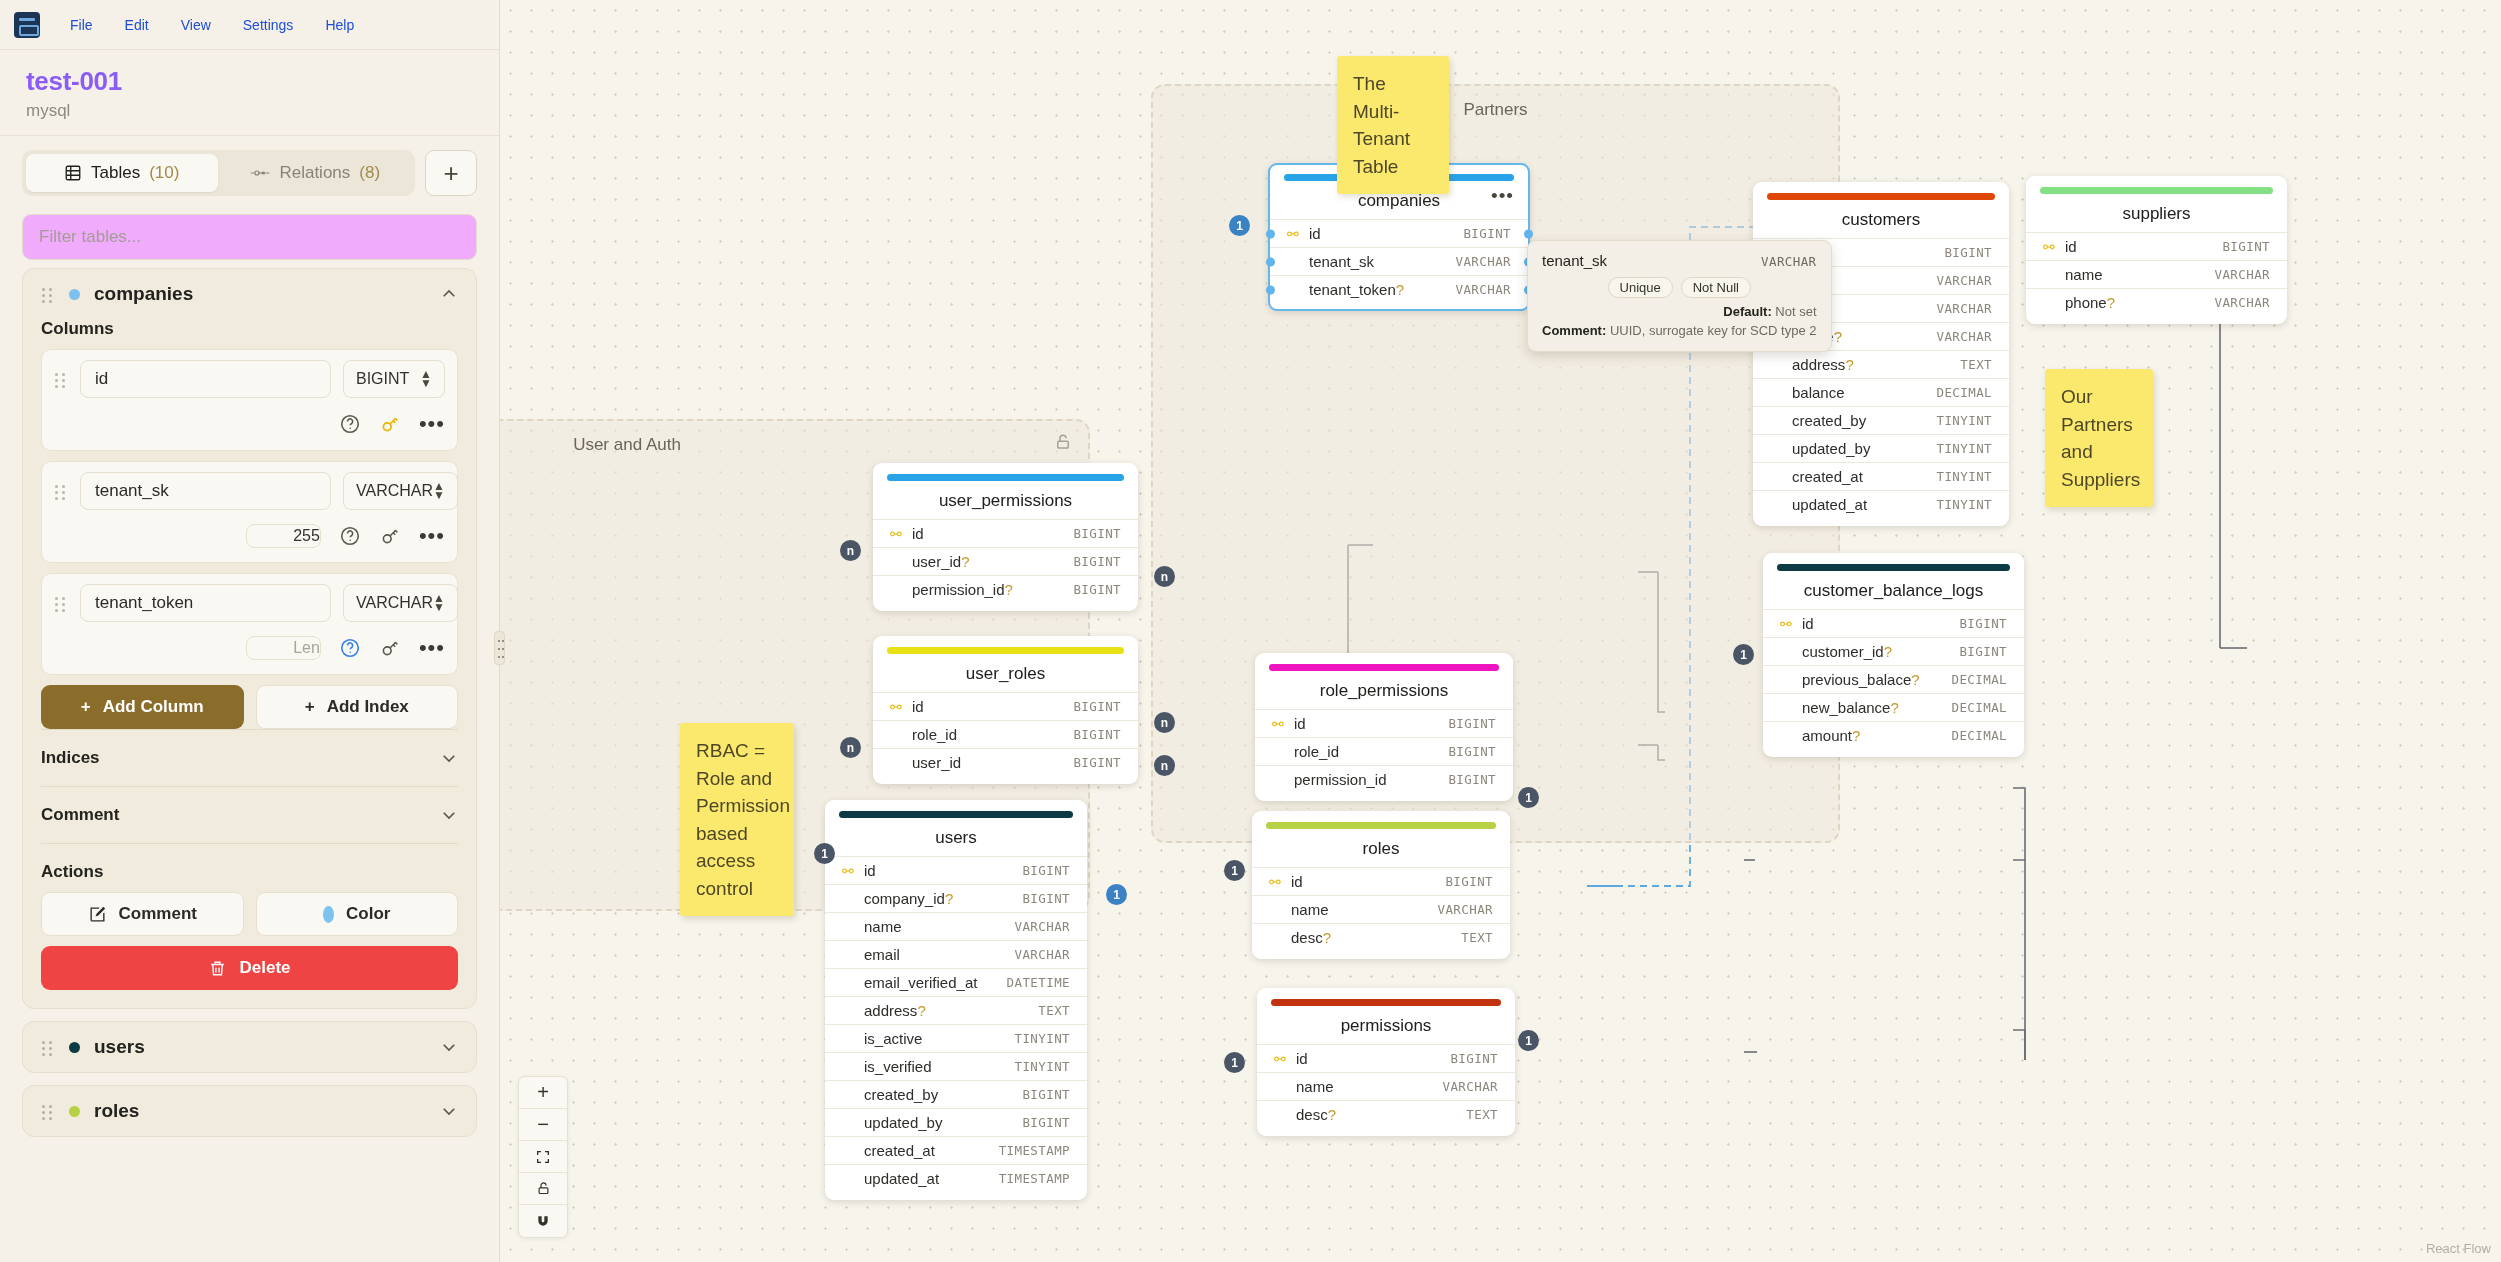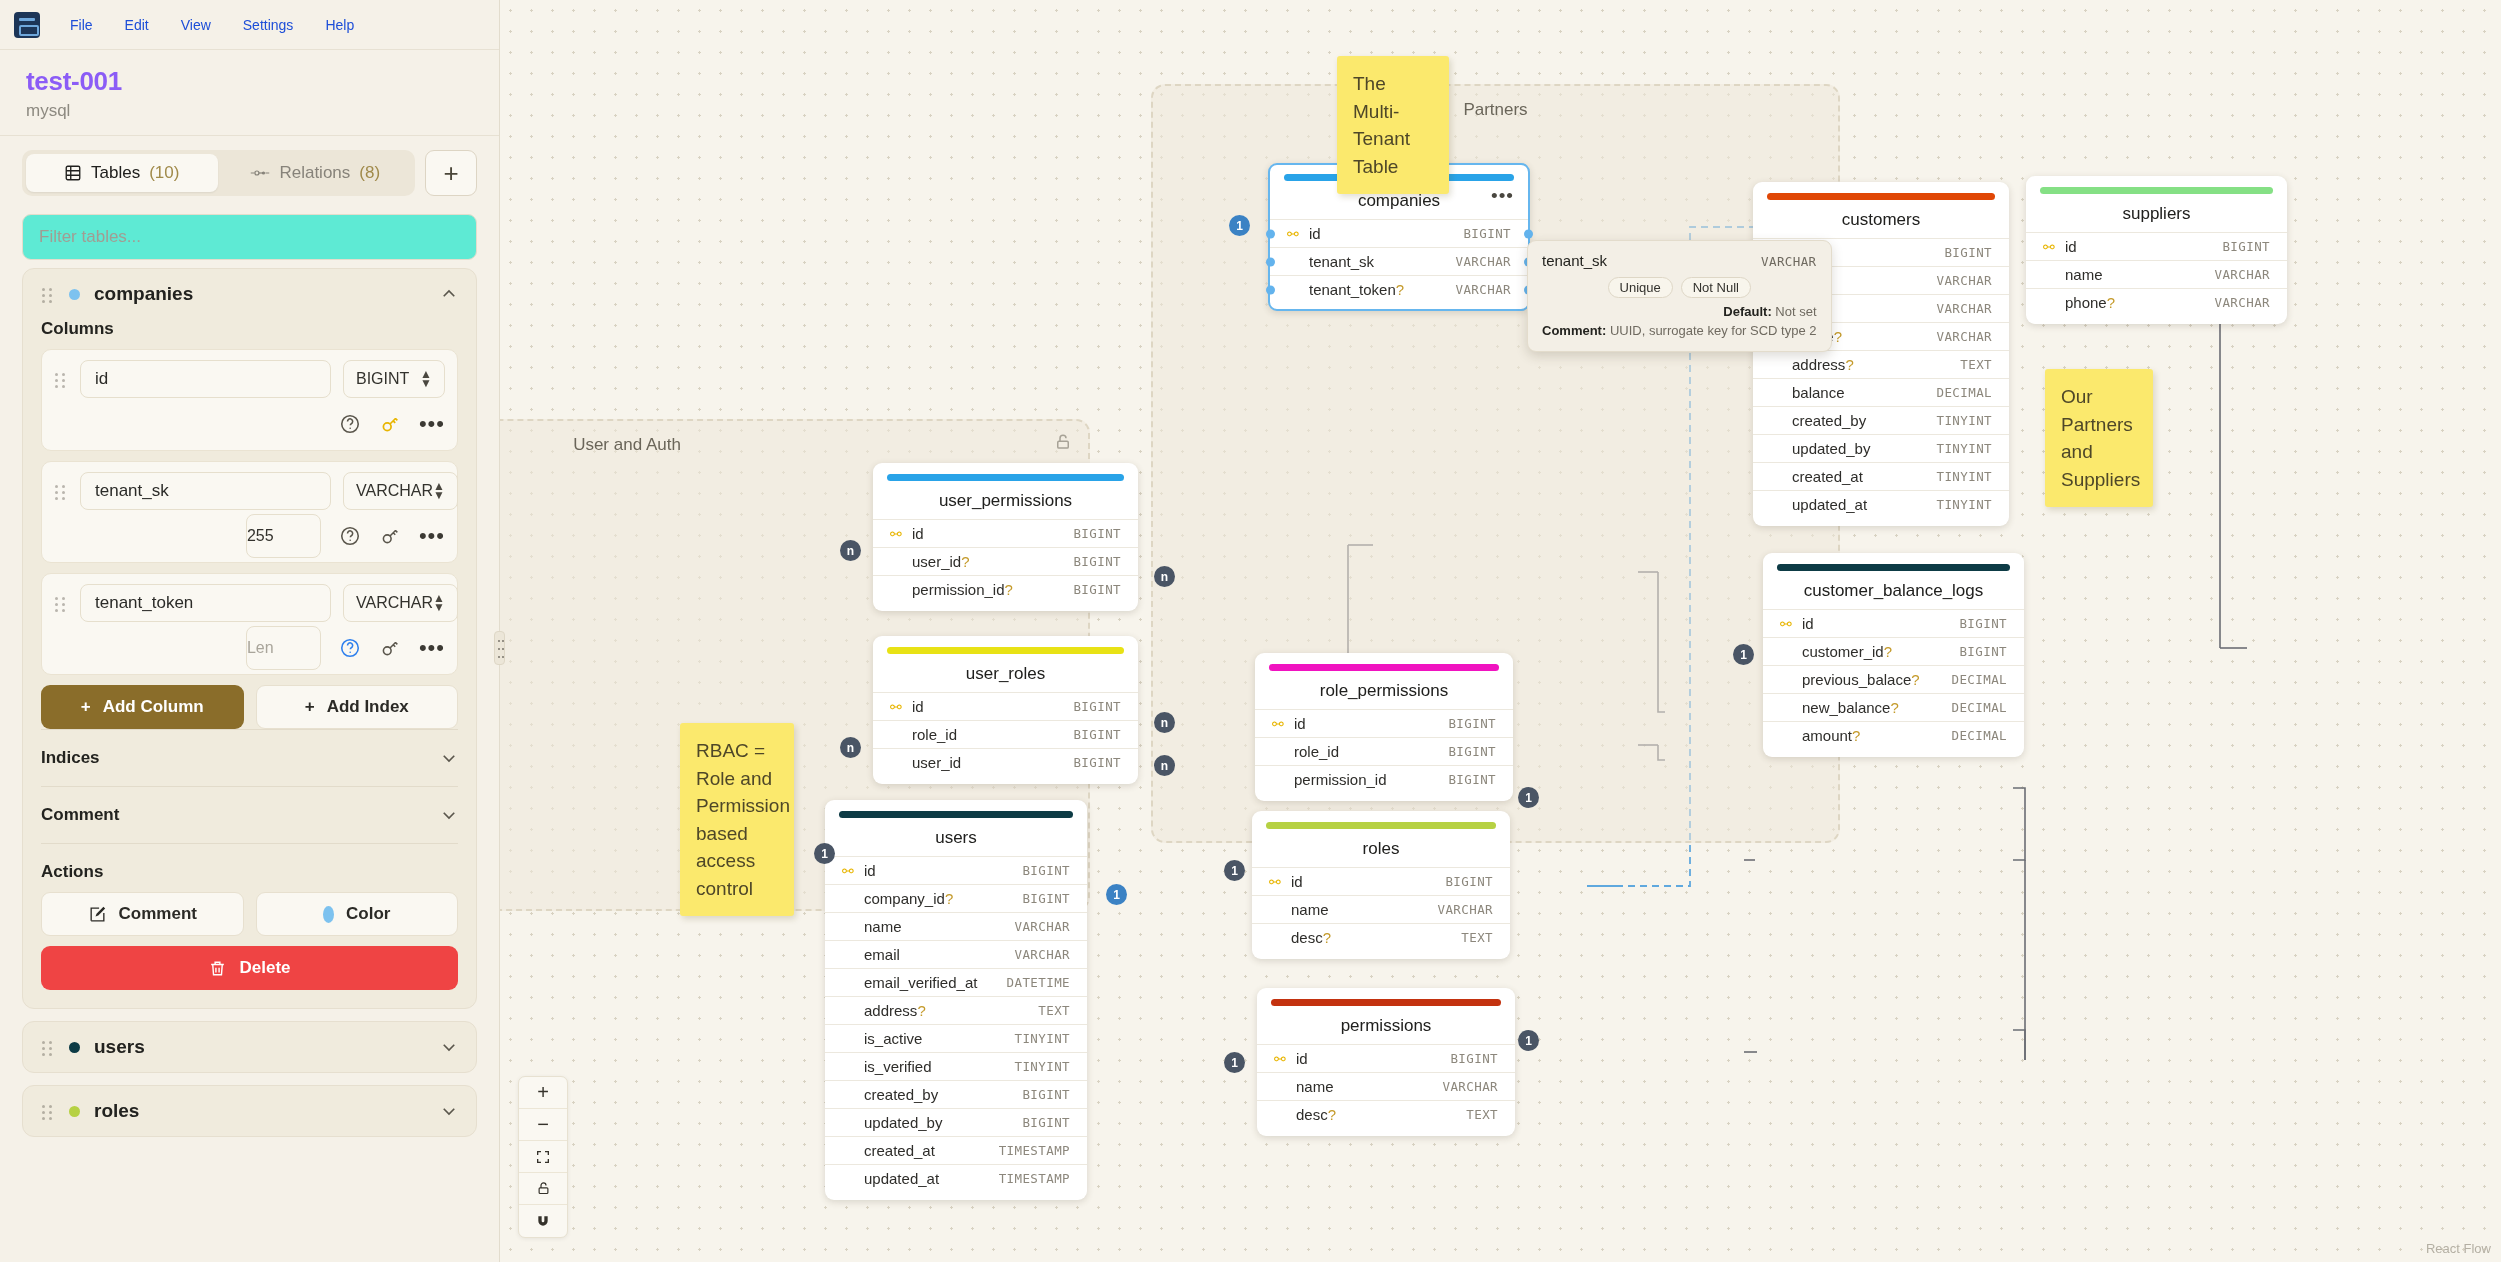--- a/index.html
+++ b/index.html
@@ -50,21 +50,21 @@
   .addbtn {
     width:52px;height:46px;border:1px solid #ddd5c4;border-radius:9px;background:#faf8f2;
     display:flex;align-items:center;justify-content:center;font-size:26px;color:#4a4639;cursor:pointer;
     margin-left:10px;
   }
   .tabsrow-outer{display:flex;align-items:center;padding:14px 22px 8px 22px;}
   .tabsrow-outer .tabs{flex:1;}
 
   .filterbox{margin:10px 22px 8px 22px;}
   .filterinput{
-    width:100%;height:46px;border:1px solid #e4ddcc;border-radius:9px;background:#5eead4;
+    width:100%;height:46px;border:1px solid #e4ddcc;border-radius:9px;background:#f0abfc;
     padding:0 16px;font-size:17px;color:#6f6b62;font-family:"Liberation Sans",sans-serif;
   }
   .filterinput::placeholder{color:#a19d93;}
 
   .scrollpane{flex:1;overflow:hidden;padding:0 22px 0 22px;}
 
   .tablecard{
     background:#f0ebdd; border:1px solid #e6dfcf; border-radius:12px;
     margin-bottom:12px; padding:14px 18px 18px 18px;
   }
@@ -93,22 +93,22 @@
     padding:0 14px;font-size:17px;color:#2b2b28;font-family:"Liberation Sans",sans-serif;
   }
   .typesel{
     width:155px;height:38px;border:1px solid #e6dfcd;border-radius:8px;background:#faf8f2;
     display:flex;align-items:center;justify-content:space-between;padding:0 12px;
     font-size:16px;color:#33322d;cursor:pointer;
   }
   .updown{font-size:12px;line-height:9px;color:#4a4740;display:flex;flex-direction:column;}
   .colrow-bot{display:flex;align-items:center;justify-content:flex-end;gap:18px;margin-top:10px;height:32px;}
   .lenbox{
-    width:75px;height:44px;border:1px solid #e6dfcd;border-radius:8px;background:#faf8f2;
-    text-align:left;font-size:16px;color:#33322d;font-family:"Liberation Sans",sans-serif;
+    width:75px;height:24px;border:1px solid #e6dfcd;border-radius:8px;background:#faf8f2;
+    text-align:right;font-size:16px;color:#33322d;font-family:"Liberation Sans",sans-serif;
   }
   .lenbox::placeholder{color:#a9a59b;}
   .ico{width:22px;height:22px;cursor:pointer;display:block;}
   .dots3{font-size:22px;letter-spacing:1px;color:#3c3a34;cursor:pointer;line-height:14px;}
 
   .btnrow{display:flex;gap:12px;margin-top:4px;}
   .btn{
     flex:1;height:44px;border-radius:9px;display:flex;align-items:center;justify-content:center;
     gap:12px;font-size:17px;font-weight:600;cursor:pointer;border:1px solid transparent;
   }

